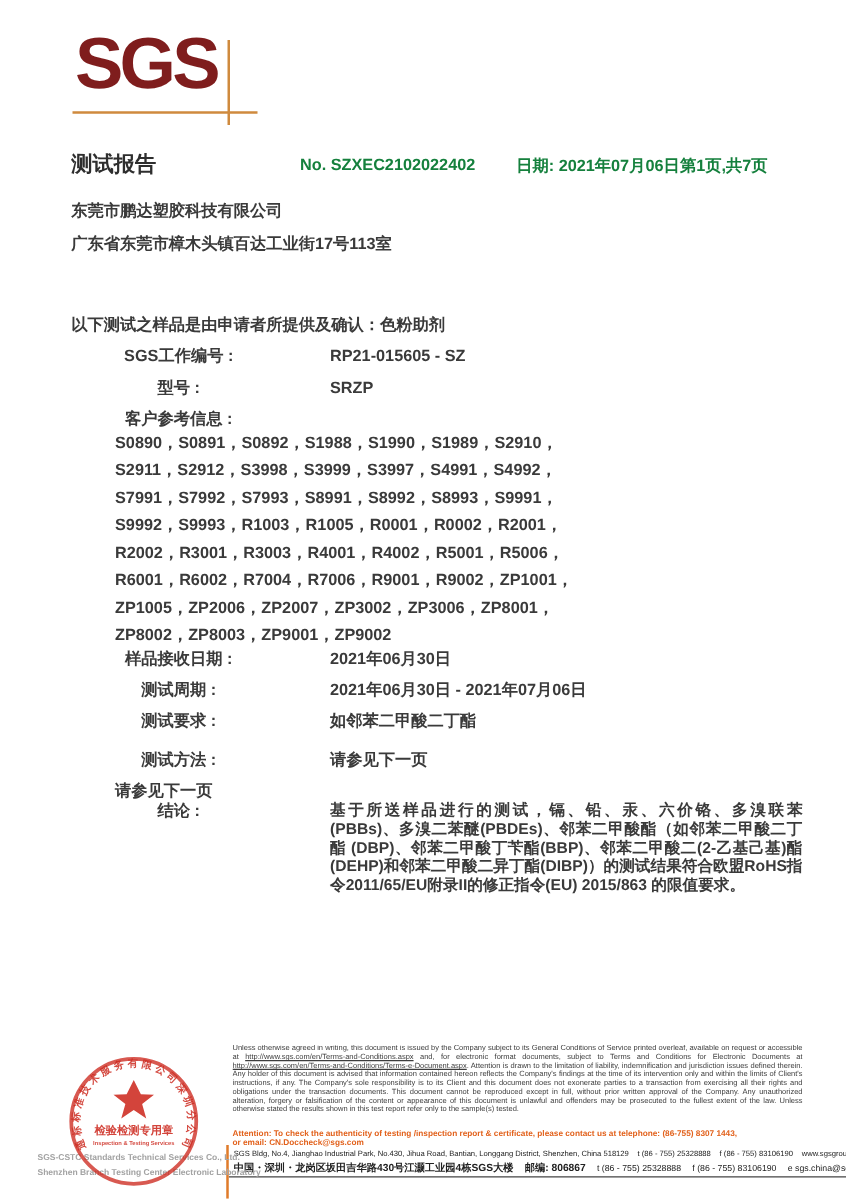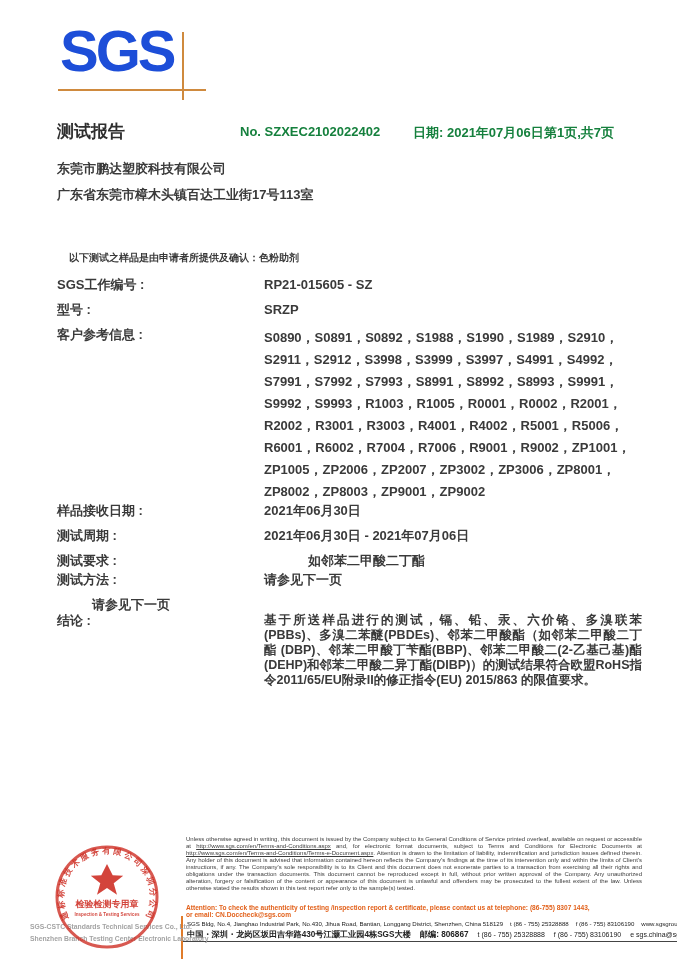--- a/index.html
+++ b/index.html
@@ -4,40 +4,40 @@
 <style>
   html,body{margin:0;padding:0;}
   body{
     width:677px;height:959px;background:#ffffff;position:relative;
     font-family:"Liberation Sans","DejaVu Sans",sans-serif;color:#3a3a3a;
     overflow:hidden;
   }
   
   .logo-text{
     position:absolute;left:60px;top:22px;font-size:58px;font-weight:800;
-    color:#1d4ed8;letter-spacing:-3px;line-height:1;
+    color:#7f1d1d;letter-spacing:-3px;line-height:1;
   }
   .logo-hline{position:absolute;left:58px;top:89px;width:148px;height:2px;background:#cf8a3e;}
   .logo-vline{position:absolute;left:182px;top:32px;width:2px;height:68px;background:#cf8a3e;}
   
   .title{position:absolute;left:57px;top:120px;font-size:17px;font-weight:700;color:#2e2e2e;}
   .hitem{position:absolute;top:124px;font-size:13px;font-weight:600;color:#15803d;}
   .report-no{left:240px;}
   .report-date{left:413px;}
   .page-ind{left:544px;}
   
   .applicant-name{position:absolute;left:57px;top:160px;font-size:13px;font-weight:600;}
   .applicant-addr{position:absolute;left:57px;top:186px;font-size:13px;font-weight:600;}
   
-  .statement{position:absolute;left:69px;top:251px;font-size:10px;font-weight:600;}
+  .statement{position:absolute;left:57px;top:251px;font-size:13px;font-weight:600;}
   .fields{position:absolute;left:57px;top:277px;width:585px;font-size:13px;font-weight:600;}
   .frow{display:flex;margin-bottom:9px;}
-  .frow.tight{margin-bottom:3px;gap:44px;}
-  .frow.flush{margin-bottom:0;}
-  .flabel{width:172px;flex:none;line-height:16px;}
+  .frow.tight{margin-bottom:15px;}
+  .frow.flush{margin-bottom:0;flex-direction:column;}
+  .flabel{width:172px;flex:none;line-height:16px;text-align:center;}
   .fvalue{flex:1;line-height:16px;padding-left:35px;}
   .refs div{line-height:22px;height:22px;white-space:nowrap;}
   .conclusion{font-size:12.5px;line-height:15px;width:402px;text-align:justify;}
   
   .disclaimer{
     position:absolute;left:186px;top:836px;width:456px;height:68px;overflow:hidden;
     font-size:6px;line-height:7.05px;color:#3d3d3d;text-align:justify;font-weight:400;
   }
   .disclaimer u{text-decoration:underline;}
   .attention{

